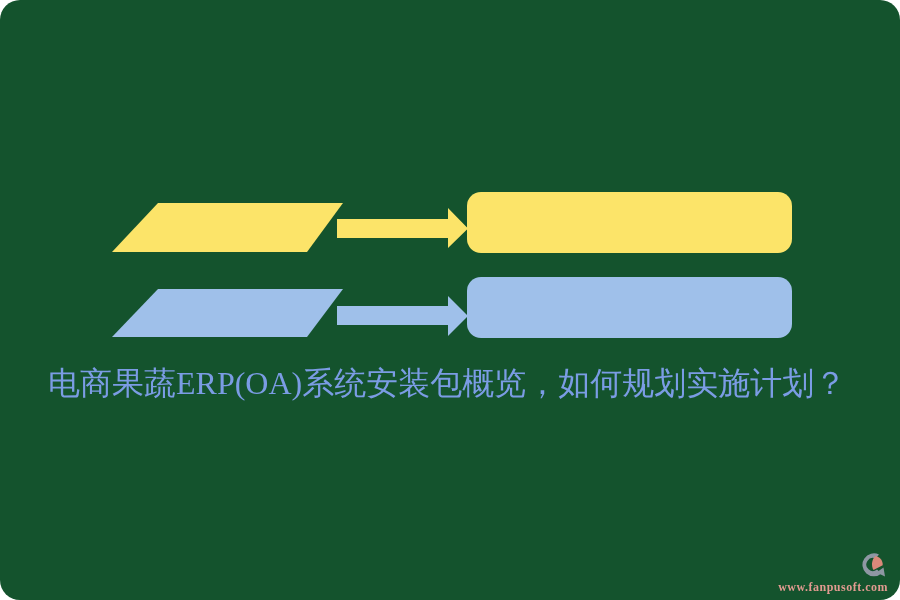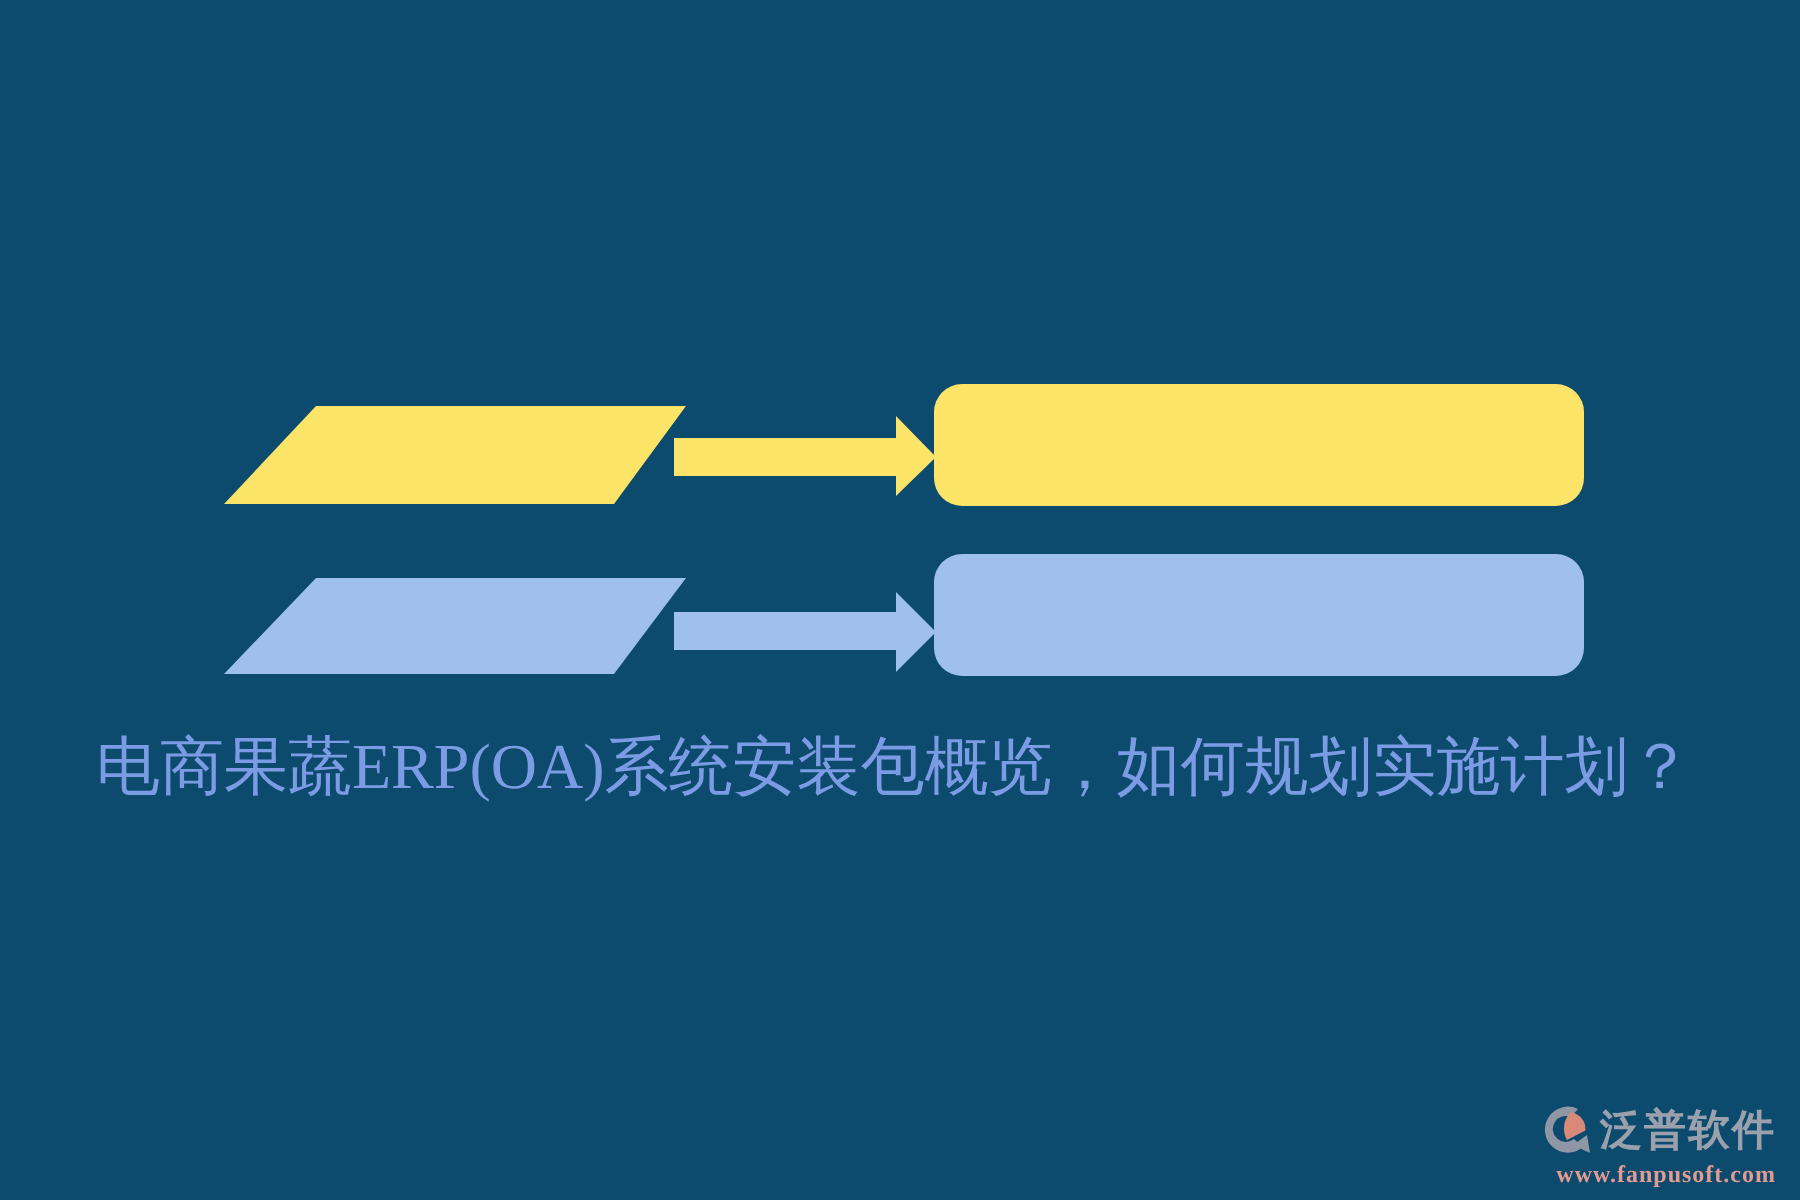--- a/index.html
+++ b/index.html
@@ -4,23 +4,24 @@
 <style>
   html, body {
     margin: 0;
     padding: 0;
     background: #ffffff;
   }
   .canvas {
     position: relative;
     width: 900px;
     height: 600px;
-    background: #0c4a6e;
+    background: #14532d;
     overflow: hidden;
     font-family: "Liberation Serif", serif;
+    border-radius: 20px;
   }
   .diagram-svg {
     position: absolute;
     left: 0;
     top: 0;
     width: 900px;
     height: 600px;
   }
   .page-title {
     position: absolute;
@@ -92,18 +93,17 @@
   <div class="watermark">
     <div class="wm-brand-row">
       <svg class="wm-logo" viewBox="0 0 30 30" xmlns="http://www.w3.org/2000/svg">
 
         <path d="M21,4.5 A11.5,11.5 0 1 0 23.5,23.5 L19,19.5 A6.5,6.5 0 1 1 17.5,8.5 Z" fill="#8E97A3"></path>
 
         <path d="M17.5,6 C22,7 25,10.5 24.7,15.2 L15.5,20 C13,16 13.5,9.5 17.5,6 Z" fill="#D9897A"></path>
 
         <path d="M25.5,17.5 L27,26.5 L18.5,22.5 Z" fill="#8E97A3"></path>
       </svg>
-      <span class="wm-brand">泛普软件</span>
     </div>
     <div class="wm-url">www.fanpusoft.com</div>
   </div>
 
 </div>
 
 </body></html>

